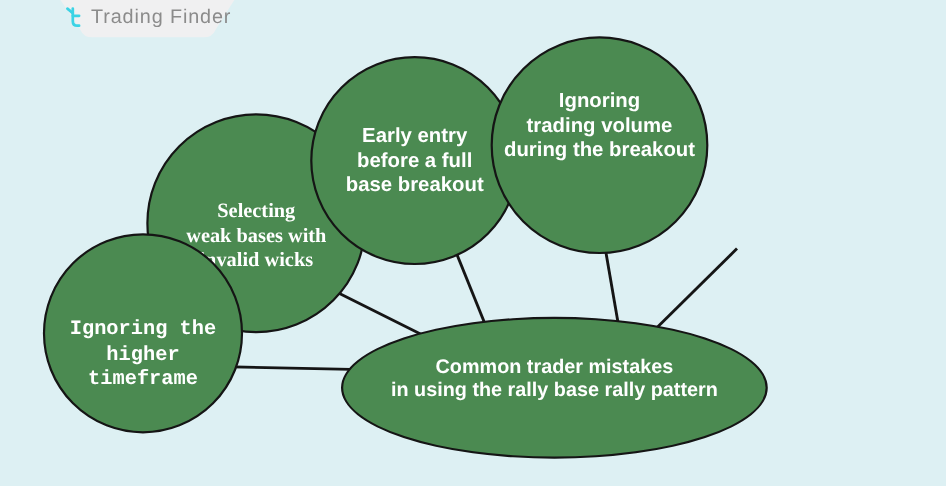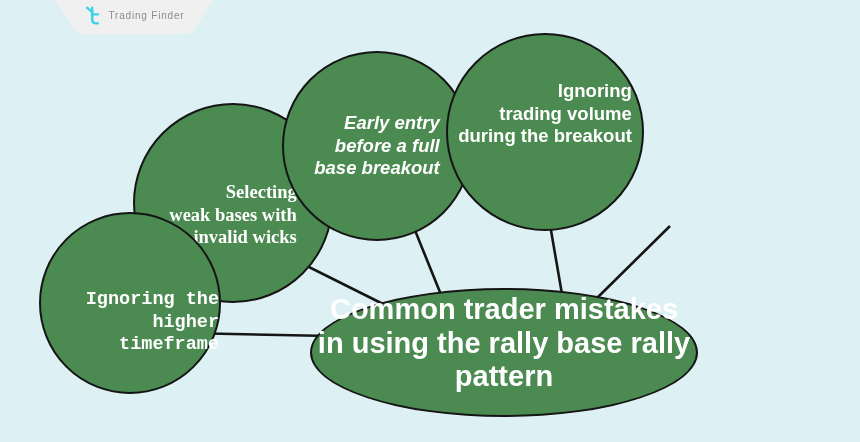--- a/index.html
+++ b/index.html
@@ -12,49 +12,49 @@
   body{font-family:"Liberation Sans", sans-serif; background:var(--background);}
   .stage{position:relative; width:860px; height:442px; background:var(--background);}
 
   .connectors{position:absolute; left:0; top:0; width:860px; height:442px; z-index:1;}
   .connectors line{stroke:var(--connector); stroke-width:2.6;}
 
   .bubble{
     position:absolute; border-radius:50%;
     background:var(--node-fill); border:2px solid var(--node-border);
     display:flex; align-items:center; justify-content:center;
-    text-align:right; color:var(--node-text); font-weight:bold;
+    text-align:center; color:var(--node-text); font-weight:bold;
   }
   .bubble .bubble-label{white-space:pre-line; display:block;}
 
   .c1{left:39px;  top:212px; width:182px; height:182px; z-index:3; font-size:18.5px; line-height:1.22;font-family:Liberation Mono, monospace;}
   .c1 .bubble-label{transform:translateY(20px);}
   .c2{left:133px; top:103px; width:200px; height:200px; z-index:2; font-size:18.5px; line-height:1.22;font-family:Liberation Serif, serif;}
   .c2 .bubble-label{transform:translateY(12px);}
-  .c3{left:282px; top:51px;  width:190px; height:190px; z-index:4; font-size:18.5px; line-height:1.22;font-style:italic;}
+  .c3{left:282px; top:51px;  width:190px; height:190px; z-index:4; font-size:18.5px; line-height:1.22;}
   .c4{left:446px; top:33px;  width:198px; height:198px; z-index:5; font-size:18.5px; line-height:1.22;}
   .c4 .bubble-label{transform:translateY(-18px);}
   .c5{left:625px; top:61px;  width:194px; height:194px; z-index:6; font-size:16.5px; line-height:1.45;}
   .c5 .bubble-label{transform:translateY(9px);}
 
   .center-ellipse{
     position:absolute; left:310px; top:288px; width:388px; height:129px; z-index:7;
     border-radius:50%; background:var(--node-fill); border:2px solid var(--node-border);
     display:flex; align-items:center; justify-content:center; text-align:center;
-    color:var(--node-text); font-weight:bold; font-size:29px; line-height:1.16;
+    color:var(--node-text); font-weight:bold; font-size:18px; line-height:1.16;
   }
   .center-ellipse .bubble-label{white-space:pre-line; display:block; transform:translateY(-9px);}
 
   .logo-badge{position:absolute; left:54px; top:0; width:160px; height:34px; z-index:8;}
   .logo-badge .badge-shape{position:absolute; left:0; top:0;}
   .badge-content{
     position:absolute; left:0; top:0; width:100%; height:100%;
     display:flex; align-items:center; justify-content:center; gap:7px; padding-bottom:3px;
   }
-  .brand-name{color:var(--logo-text); font-size:10px; letter-spacing:0.8px; font-weight:500;}
+  .brand-name{color:var(--logo-text); font-size:18px; letter-spacing:0.8px; font-weight:500;}
 </style>
 </head>
 <body>
 
 <div class="stage">
 
   <svg class="connectors" viewBox="0 0 860 442">
     <line x1="185" y1="333" x2="330" y2="336"></line>
     <line x1="285" y1="255" x2="395" y2="310"></line>
     <line x1="410" y1="218" x2="448" y2="312"></line>

